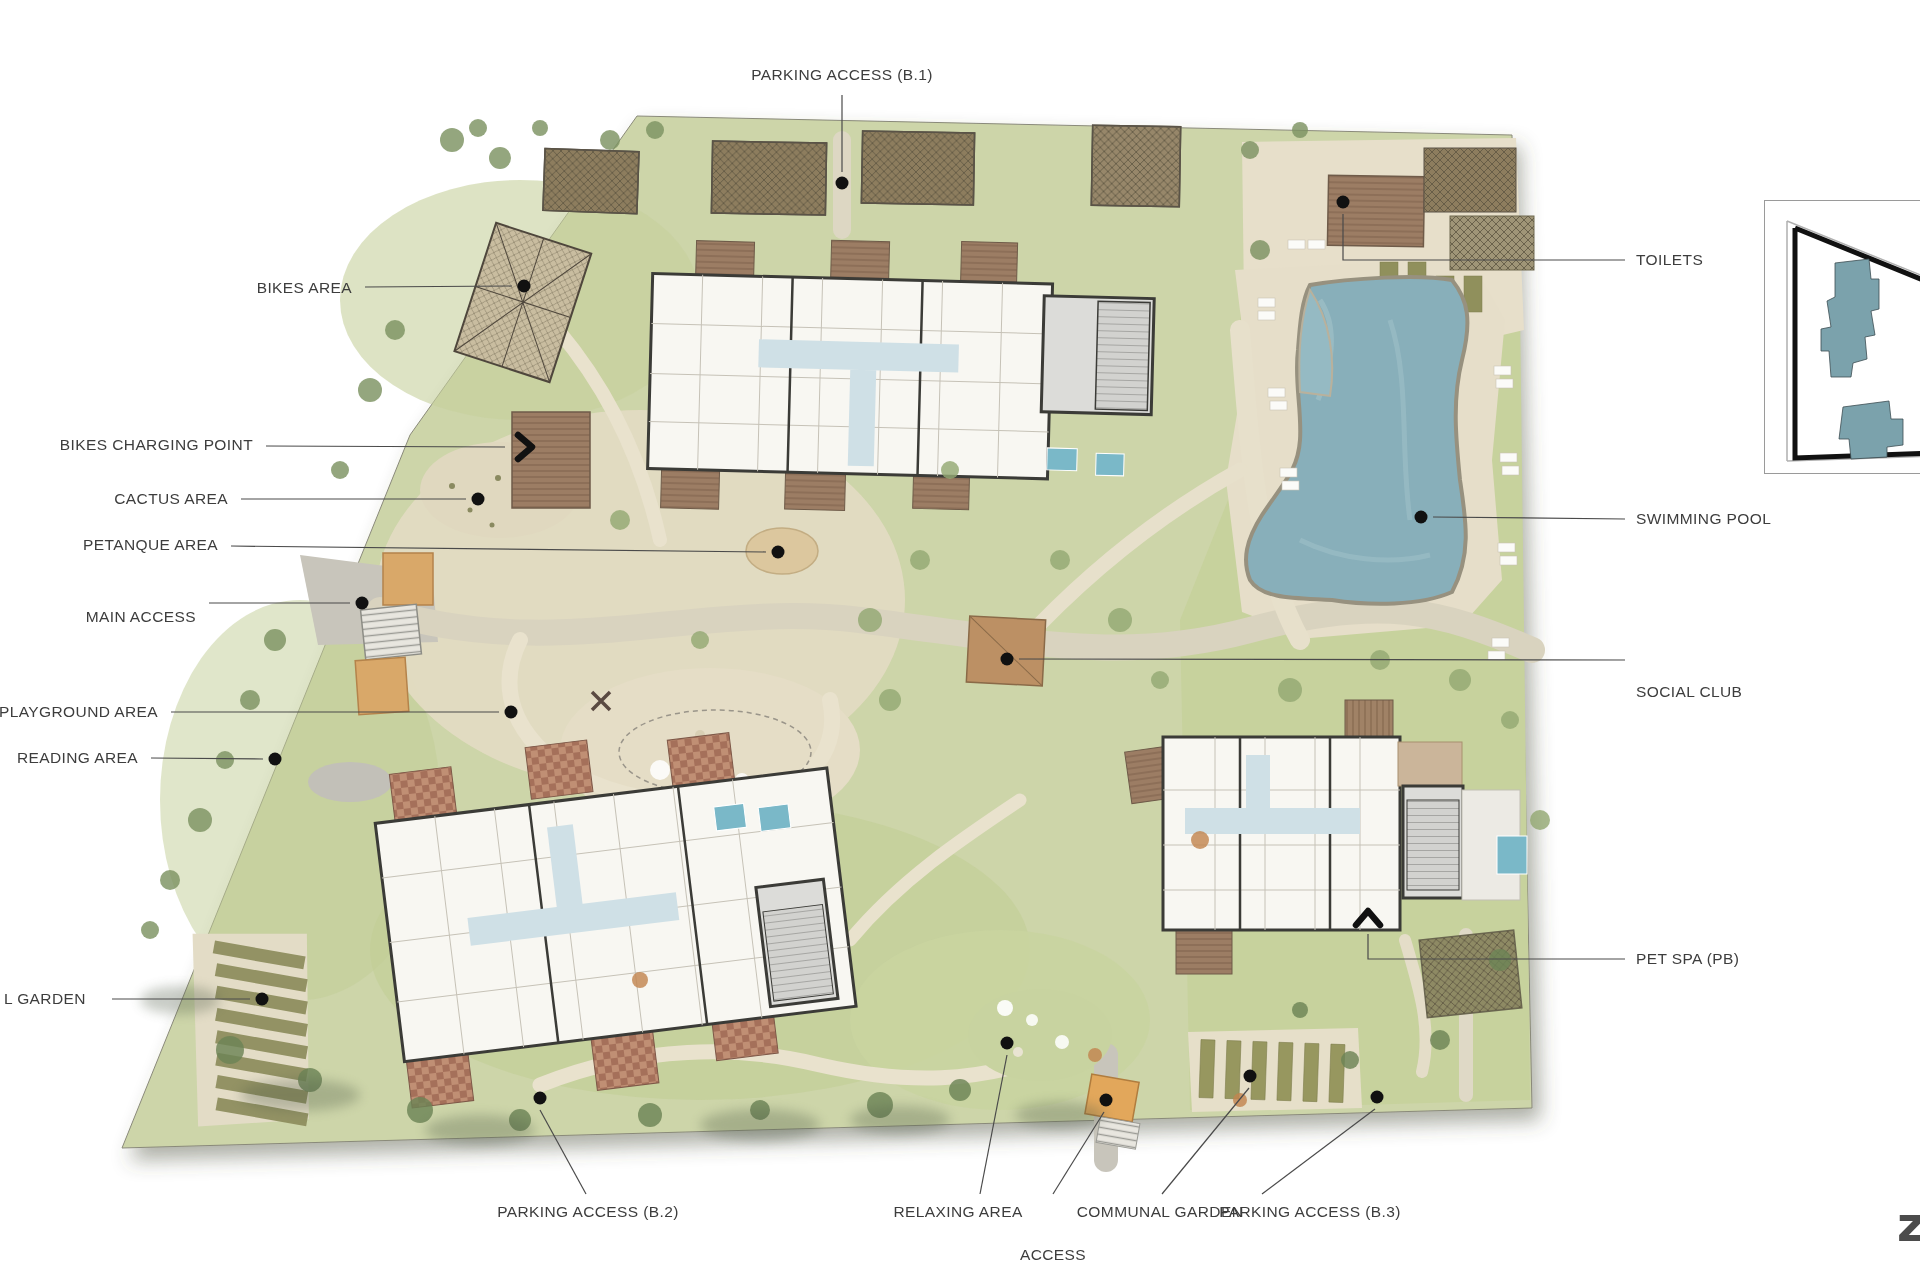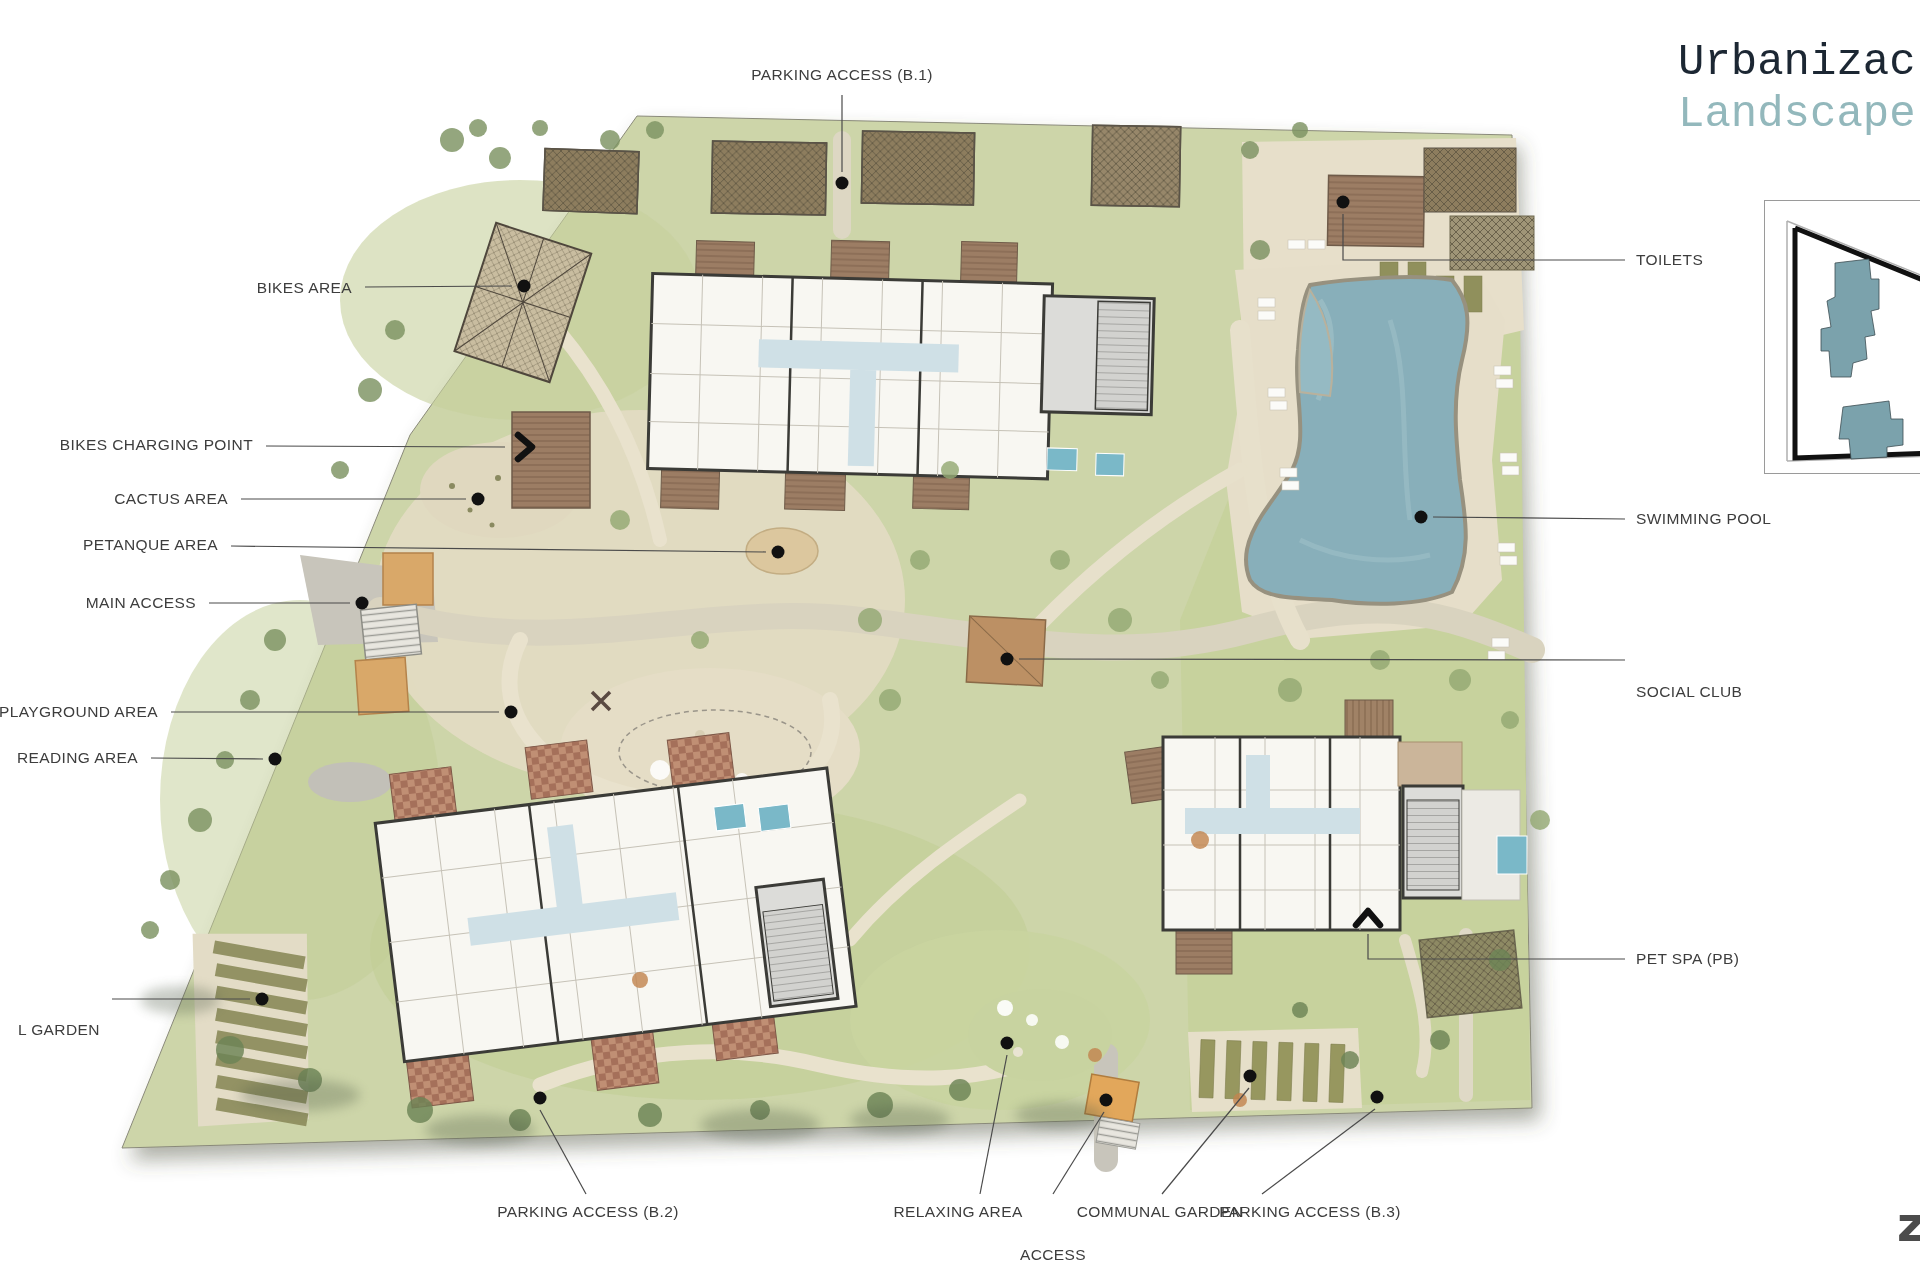--- a/index.html
+++ b/index.html
@@ -412,40 +412,36 @@
       <circle cx="1007" cy="659" r="6.5" fill="#111111"></circle>
       <polyline points="1625,959 1368,959 1368,934" fill="none" stroke="#4a4a4a" stroke-width="1.2"></polyline>
       <path d="M1356,925 L1368,911 L1380,925" fill="none" stroke="#111111" stroke-width="6.5" stroke-linecap="round" stroke-linejoin="round"></path>
     </svg>
 
   <div id="labels">
       <div class="plan-label" style="top: 288px; right: 1568px; transform: translateY(-50%); text-align: center;">BIKES AREA</div>
       <div class="plan-label" style="top: 445px; right: 1667px; transform: translateY(-50%);">BIKES CHARGING POINT</div>
       <div class="plan-label" style="top: 499px; right: 1692px; transform: translateY(-50%);">CACTUS AREA</div>
       <div class="plan-label" style="top: 545px; right: 1702px; transform: translateY(-50%);">PETANQUE AREA</div>
-      <div class="plan-label" style="top: 603px; right: 1724px; transform: translateY(-50%); margin-left: 20px;">MAIN ACCESS</div>
+      <div class="plan-label" style="top: 617px; right: 1724px; transform: translateY(-50%); margin-left: 20px;">MAIN ACCESS</div>
       <div class="plan-label" style="top: 712px; right: 1762px; transform: translateY(-50%); margin-left: 24px;">PLAYGROUND AREA</div>
       <div class="plan-label" style="top: 758px; right: 1782px; transform: translateY(-50%); text-align: right;">READING AREA</div>
-      <div class="plan-label" style="top: 999px; left: 18px; transform: translateY(-50%); margin-top: 31px;">L GARDEN</div>
+      <div class="plan-label" style="top: 999px; left: 4px; transform: translateY(-50%);">L GARDEN</div>
       <div class="plan-label" style="top: 75px; left: 842px; transform: translate(-50%, -50%);">PARKING ACCESS (B.1)</div>
       <div class="plan-label" style="top: 1212px; left: 588px; transform: translate(-50%, -50%);">PARKING ACCESS (B.2)</div>
       <div class="plan-label" style="top: 1212px; left: 958px; transform: translate(-50%, -50%);">RELAXING AREA</div>
       <div class="plan-label" style="top: 1212px; left: 1053px; transform: translate(-50%, -50%); margin-top: 43px;">ACCESS</div>
       <div class="plan-label" style="top: 1212px; left: 1160px; transform: translate(-50%, -50%);">COMMUNAL GARDEN</div>
       <div class="plan-label" style="top: 1212px; left: 1310px; transform: translate(-50%, -50%);">PARKING ACCESS (B.3)</div>
       <div class="plan-label" style="top: 260px; left: 1636px; transform: translateY(-50%);">TOILETS</div>
       <div class="plan-label" style="top: 519px; left: 1636px; transform: translateY(-50%);">SWIMMING POOL</div>
       <div class="plan-label" style="top: 692px; left: 1636px; transform: translateY(-50%);">SOCIAL CLUB</div>
       <div class="plan-label" style="top: 959px; left: 1636px; transform: translateY(-50%);">PET SPA (PB)</div>
     </div>
 
-  <div id="title-block">
-    <div id="title-line1">Urbanizac</div>
-    <div id="title-line2">Landscape</div>
-  </div>
 
   <div id="inset">
     <svg width="200" height="272" viewBox="0 0 200 272">
       <path d="M22,20 L200,92 M22,20 L22,260 M22,260 L200,254" stroke="#b0b0b0" stroke-width="1.5" fill="none"></path>
       <path d="M30,27 L200,96 M30,27 L30,257 L200,251" stroke="#111" stroke-width="5" fill="none"></path>
       <g fill="#7ba2ac" stroke="#3c4c52" stroke-width=".8">
         <path d="M70,62 L104,58 L106,78 L114,78 L114,108 L106,110 L110,134 L100,136 L102,158 L88,162 L86,176 L66,176 L64,150 L56,150 L56,128 L66,126 L62,100 L70,96 Z"></path>
         <path d="M78,206 L124,200 L126,218 L138,218 L138,244 L122,246 L122,256 L86,258 L84,238 L74,238 Z"></path>
         <path d="M184,108 L200,104 L200,188 L182,190 L180,158 L172,156 L172,134 L182,132 Z"></path>
       </g>

